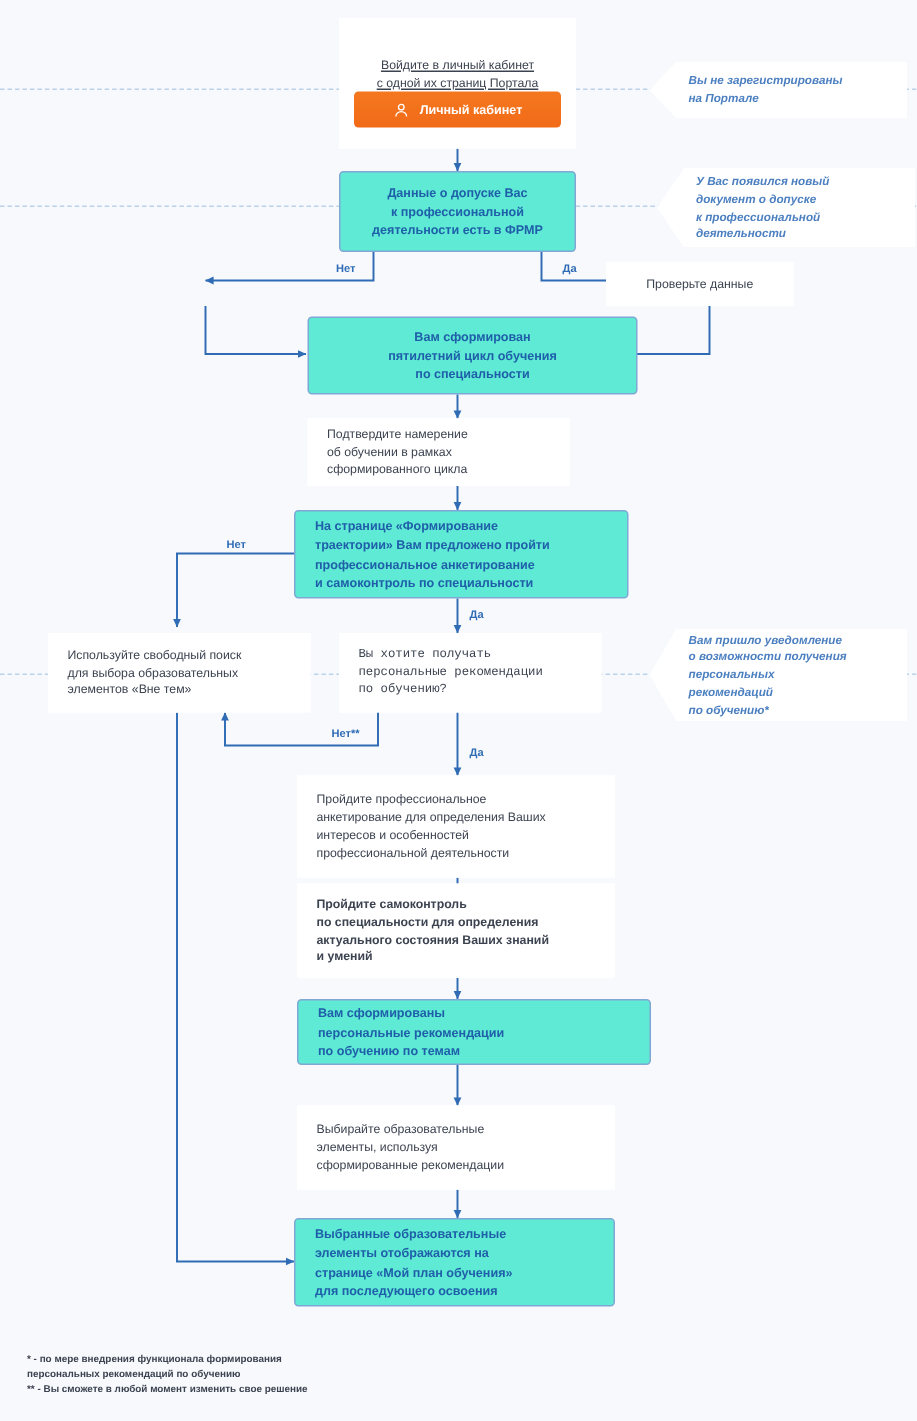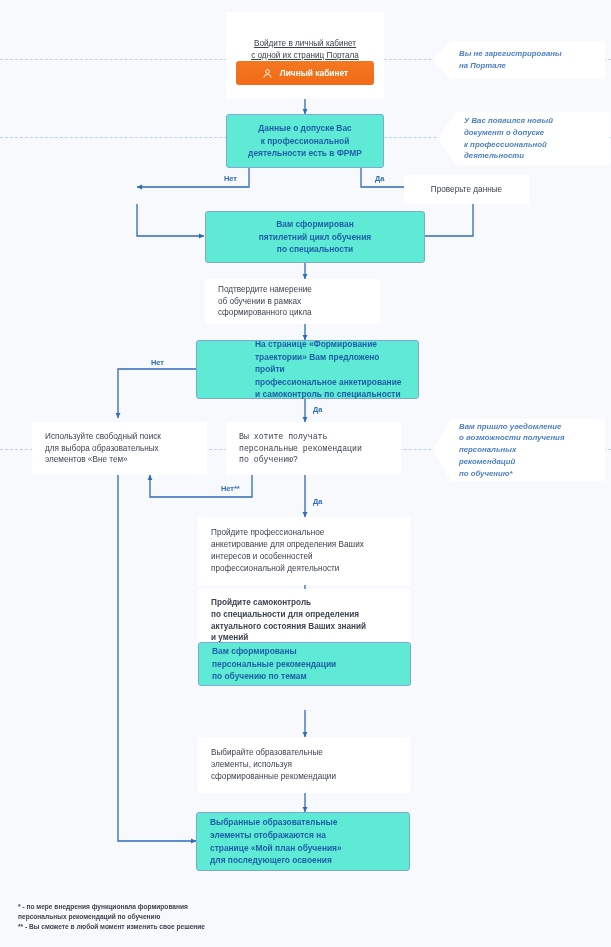--- a/index.html
+++ b/index.html
@@ -179,21 +179,21 @@
 по специальности</div>
   </div>
 
   <div class="node white-box" style="left:205px;top:279px;width:175px;height:45px;">
     <div style="white-space:pre-line;">Подтвердите намерение
 об обучении в рамках
 сформированного цикла</div>
   </div>
 
   <div class="node blue-box" style="left:196px;top:340px;width:223px;height:59px;">
-    <div style="white-space:pre-line;margin-left:45px;">На странице «Формирование
+    <div style="white-space:pre-line;">На странице «Формирование
 траектории» Вам предложено пройти
 профессиональное анкетирование
 и самоконтроль по специальности</div>
   </div>
 
   <div class="edge-label" style="left:151px;top:358px;">Нет</div>
   <div class="edge-label" style="left:313px;top:405px;">Да</div>
 
   <div class="node white-box" style="left:32px;top:422px;width:175px;height:53px;">
     <div style="white-space:pre-line;">Используйте свободный поиск
@@ -225,21 +225,21 @@
 профессиональной деятельности</div>
   </div>
 
   <div class="node white-box" style="left:198px;top:589px;width:212px;height:63px;">
     <div style="white-space:pre-line;font-weight:bold;">Пройдите самоконтроль
 по специальности для определения
 актуального состояния Ваших знаний
 и умений</div>
   </div>
 
-  <div class="node blue-box" style="left:198px;top:642px;width:213px;height:44px;">
+  <div class="node blue-box" style="left:198px;top:666px;width:236px;height:44px;">
     <div style="white-space:pre-line;">Вам сформированы
 персональные рекомендации
 по обучению по темам</div>
   </div>
 
   <div class="node white-box" style="left:198px;top:737px;width:212px;height:56px;">
     <div style="white-space:pre-line;">Выбирайте образовательные
 элементы, используя
 сформированные рекомендации</div>
   </div>

